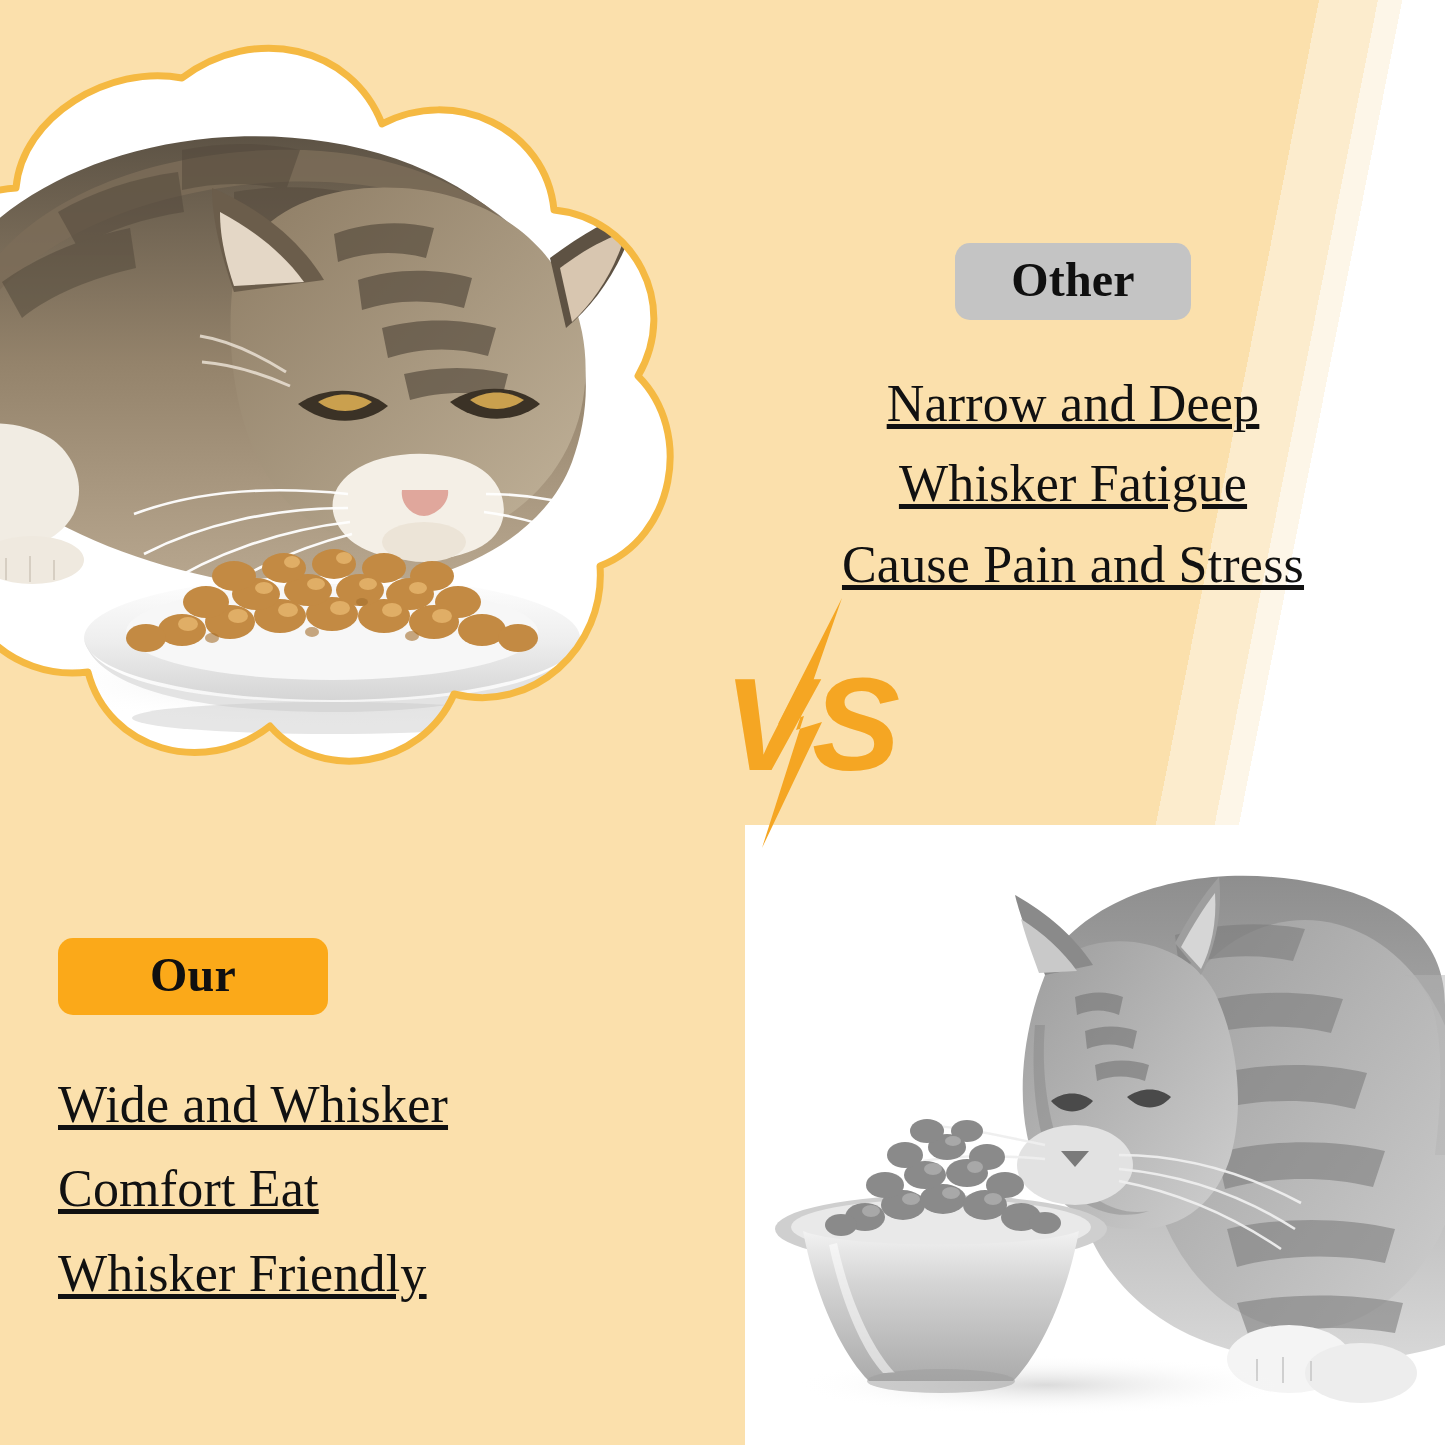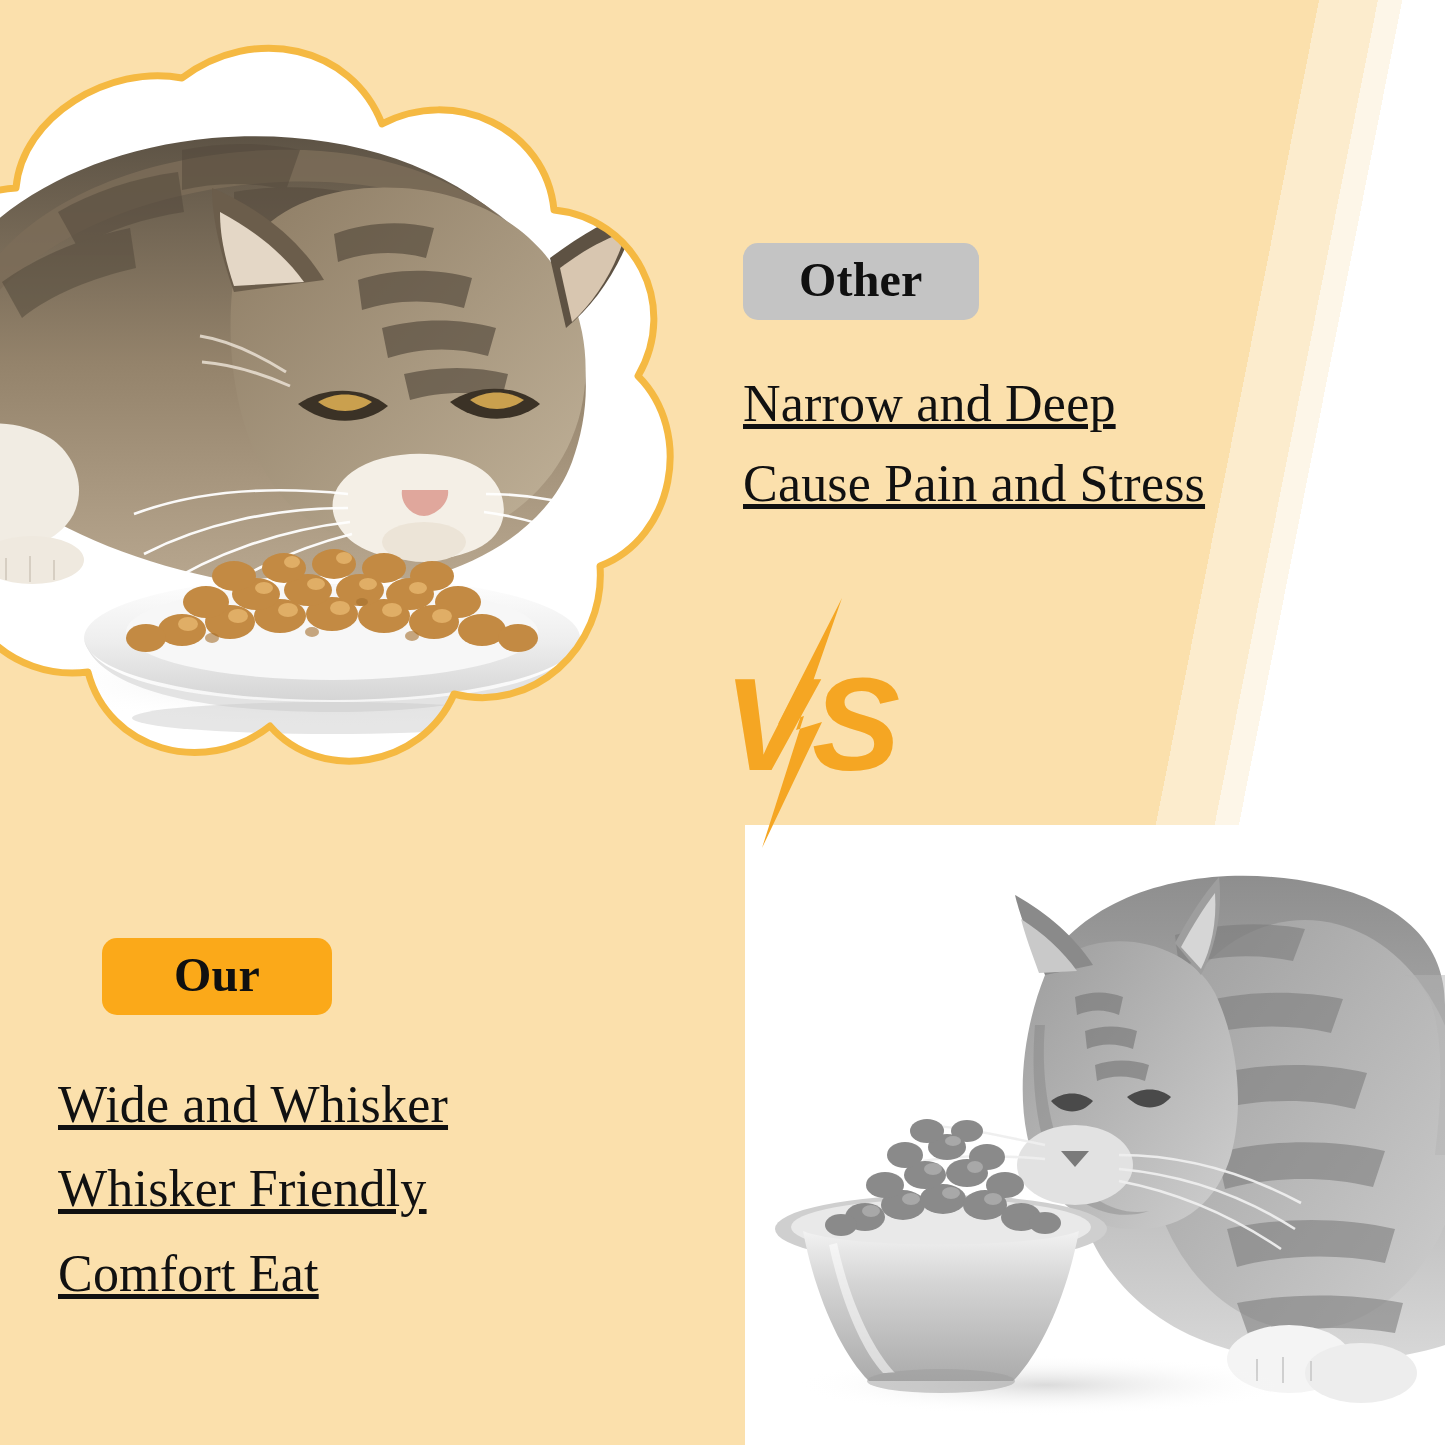--- a/index.html
+++ b/index.html
@@ -18,33 +18,33 @@
 
   
   .flower-wrap{position:absolute;left:-118px;top:42px;width:888px;height:752px;}
   .flower-wrap svg{position:absolute;inset:0;width:100%;height:100%;}
 
   
   .vs{position:absolute;left:700px;top:598px;width:230px;height:250px;}
   .vs svg{width:100%;height:100%;display:block;}
 
   
-  .col-other{position:absolute;right:42px;top:243px;width:660px;text-align:left;}
+  .col-other{position:absolute;right:42px;top:243px;width:660px;text-align:center;}
   .badge{display:inline-block;background:#c4c4c4;border-radius:15px;
     padding:13px 56px 16px;font-size:48px;font-weight:bold;color:#101010;
     letter-spacing:.2px;line-height:1;}
   .badge-our{background:#fba919;}
   .feat{margin-top:54px;}
   .feat p{margin:0 0 20px;font-size:52px;color:#111111;line-height:1.16;
     letter-spacing:.2px;font-weight:400;text-decoration:underline;}
   .feat p:last-child{margin-bottom:0;}
 
   
   .col-our{position:absolute;left:58px;top:938px;width:640px;text-align:left;}
-  .col-our .badge{padding:13px 72px 16px;margin-left:44px;}
+  .col-our .badge{padding:13px 92px 16px;}
   .col-our .feat{margin-top:60px;}
   .col-our .feat p{margin-bottom:24px;}
 
   
   .photo{position:absolute;overflow:hidden;}
   .ph-gray{right:0;bottom:0;width:700px;height:620px;}
   .ph-gray svg{width:100%;height:100%;display:block;}
 </style>
 </head>
 <body>
@@ -356,26 +356,27 @@
       <path d="M142 0 L96 132 L122 124 L62 250 L104 118 L78 126 Z" fill="#f5a623"></path>
 
       <text x="112" y="172" text-anchor="middle" font-family="'Liberation Sans', sans-serif" font-size="132" font-weight="bold" font-style="italic" fill="#f5a623">VS</text>
     </svg>
   </div>
 
   <div class="col-other">
     <div class="badge">Other</div>
     <div class="feat">
       <p>Narrow and Deep</p>
+      <p>Whisker Fatigue</p>
       <p>Cause Pain and Stress</p>
     </div>
   </div>
 
   <div class="col-our">
     <div class="badge badge-our">Our</div>
     <div class="feat">
       <p>Wide and Whisker</p>
+      <p>Comfort Eat</p>
       <p>Whisker Friendly</p>
-      <p>Comfort Eat</p>
     </div>
   </div>
 
 </div>
 
 </body></html>

